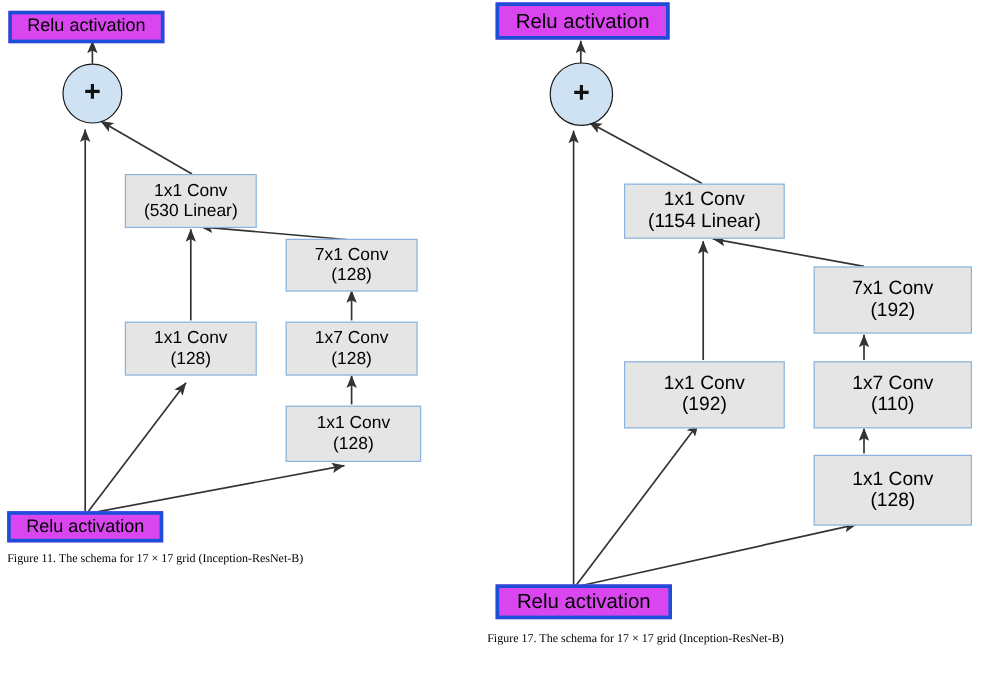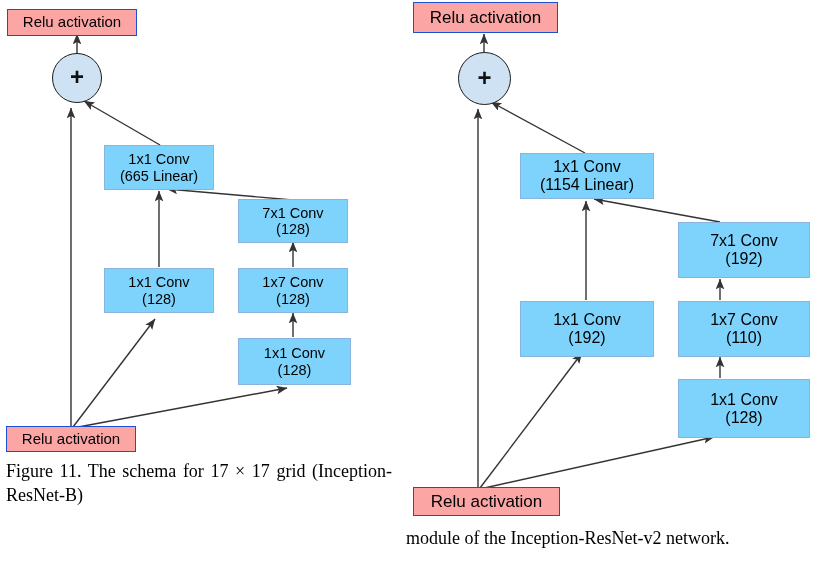--- a/index.html
+++ b/index.html
@@ -28,26 +28,26 @@
     display: flex;
     flex-direction: column;
     align-items: center;
     justify-content: center;
     text-align: center;
     line-height: 1.12;
     color: #000000;
     white-space: nowrap;
   }
   .node-box.conv {
-    background: #7dd3fc;
+    background: #e5e5e5;
     border: 1px solid #8ab4de;
   }
   .node-box.relu {
-    background: #fca5a5;
-    border: 1px solid #1d4ed8;
+    background: #d946ef;
+    border: 3px solid #1d4ed8;
   }
   .node-line { display: block; }
 
   .sum-node {
     position: absolute;
     box-sizing: border-box;
     border-radius: 50%;
     background: #cfe2f3;
     border: 1.5px solid #1b1b1b;
     display: flex;
@@ -58,21 +58,21 @@
     font-size: 24px;
     font-weight: bold;
     line-height: 1;
     color: #111111;
     margin-top: -2px;
   }
 
   .caption {
     position: absolute;
     font-family: "Liberation Serif", serif;
-    font-size: 18px;
+    font-size: 10px;
     line-height: 1.34;
     color: #000000;
     text-align: justify;
   }
   #caption-left  { left: 6px;   top: 459px; width: 386px; }
   #caption-right { left: 6px;   top: 526px; width: 418px; }
   .caption .cap-line { display: block; }
 </style>
 </head>
 <body>
@@ -108,21 +108,21 @@
   <div class="node-box relu" style="left:7px; top:9px; width:130px; height:27px; font-size:15px;">
     <span class="node-line">Relu activation</span>
   </div>
 
   <div class="sum-node" style="left:52px; top:53px; width:50px; height:50px;">
     <span class="sum-glyph">+</span>
   </div>
 
   <div class="node-box conv" style="left:104px; top:145px; width:110px; height:45px; font-size:14.5px;">
     <span class="node-line">1x1 Conv</span>
-    <span class="node-line">(665 Linear)</span>
+    <span class="node-line">(530 Linear)</span>
   </div>
 
   <div class="node-box conv" style="left:238px; top:199px; width:110px; height:44px; font-size:14.5px;">
     <span class="node-line">7x1 Conv</span>
     <span class="node-line">(128)</span>
   </div>
 
   <div class="node-box conv" style="left:104px; top:268px; width:110px; height:45px; font-size:14.5px;">
     <span class="node-line">1x1 Conv</span>
     <span class="node-line">(128)</span>
@@ -206,15 +206,15 @@
   <div class="node-box conv" style="left:278px; top:379px; width:132px; height:59px; font-size:16px;">
     <span class="node-line">1x1 Conv</span>
     <span class="node-line">(128)</span>
   </div>
 
   <div class="node-box relu" style="left:13px; top:487px; width:147px; height:29px; font-size:17px;">
     <span class="node-line">Relu activation</span>
   </div>
 
   <div class="caption" id="caption-right">
-    <span class="cap-line">module of the Inception-ResNet-v2 network.</span>
+    <span class="cap-line">Figure 17. The schema for 17 × 17 grid (Inception-ResNet-B)</span>
   </div>
 </div>
 
 </body></html>

